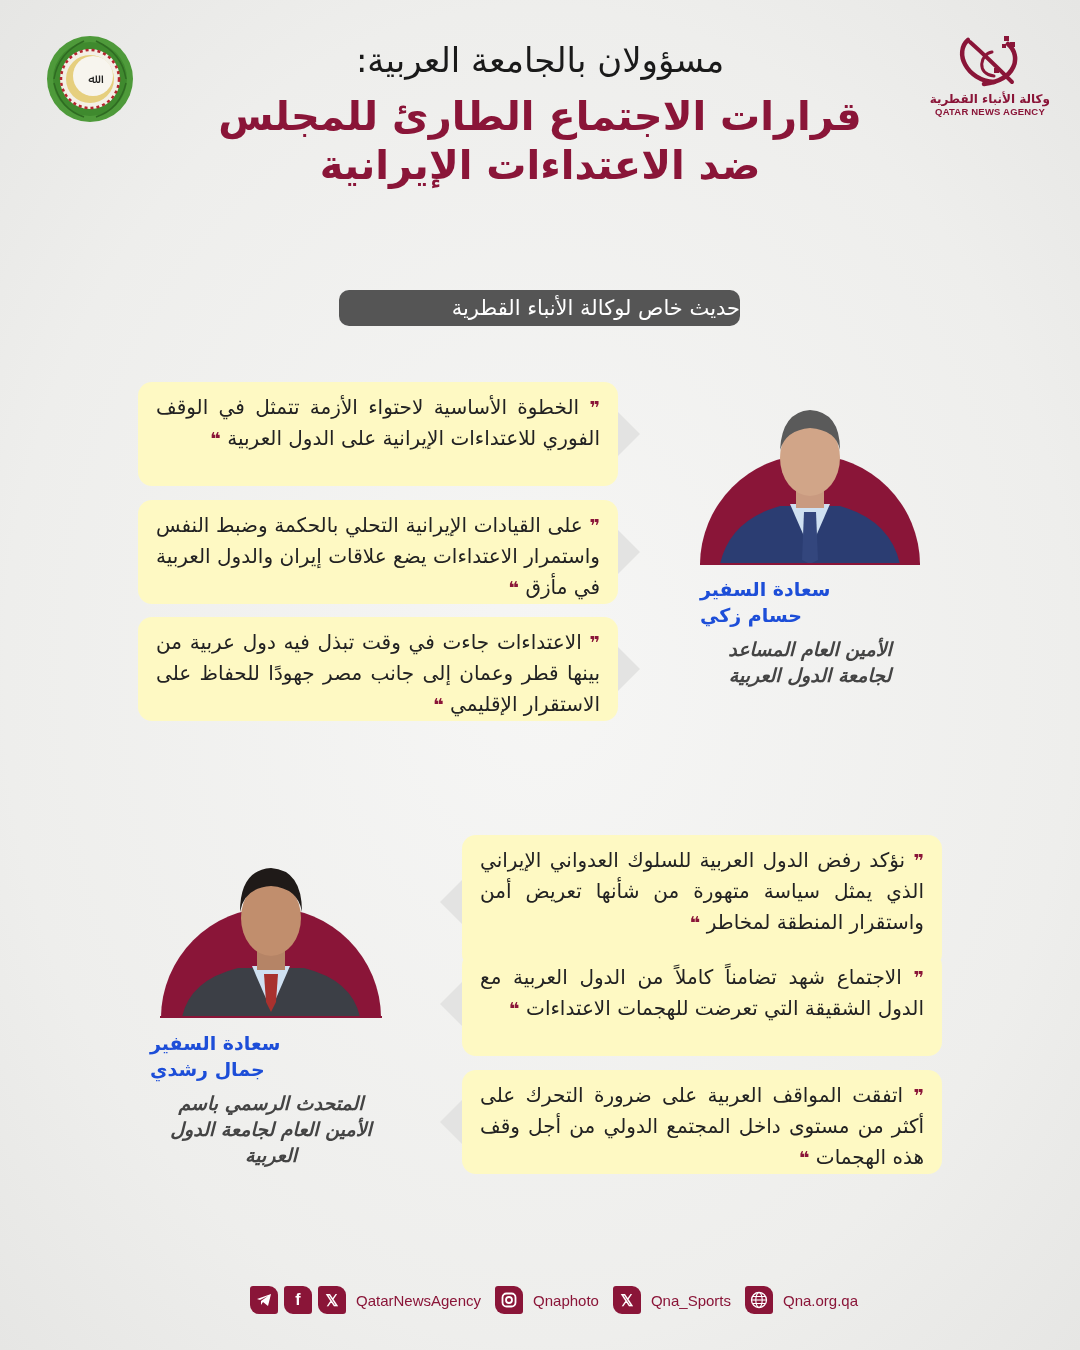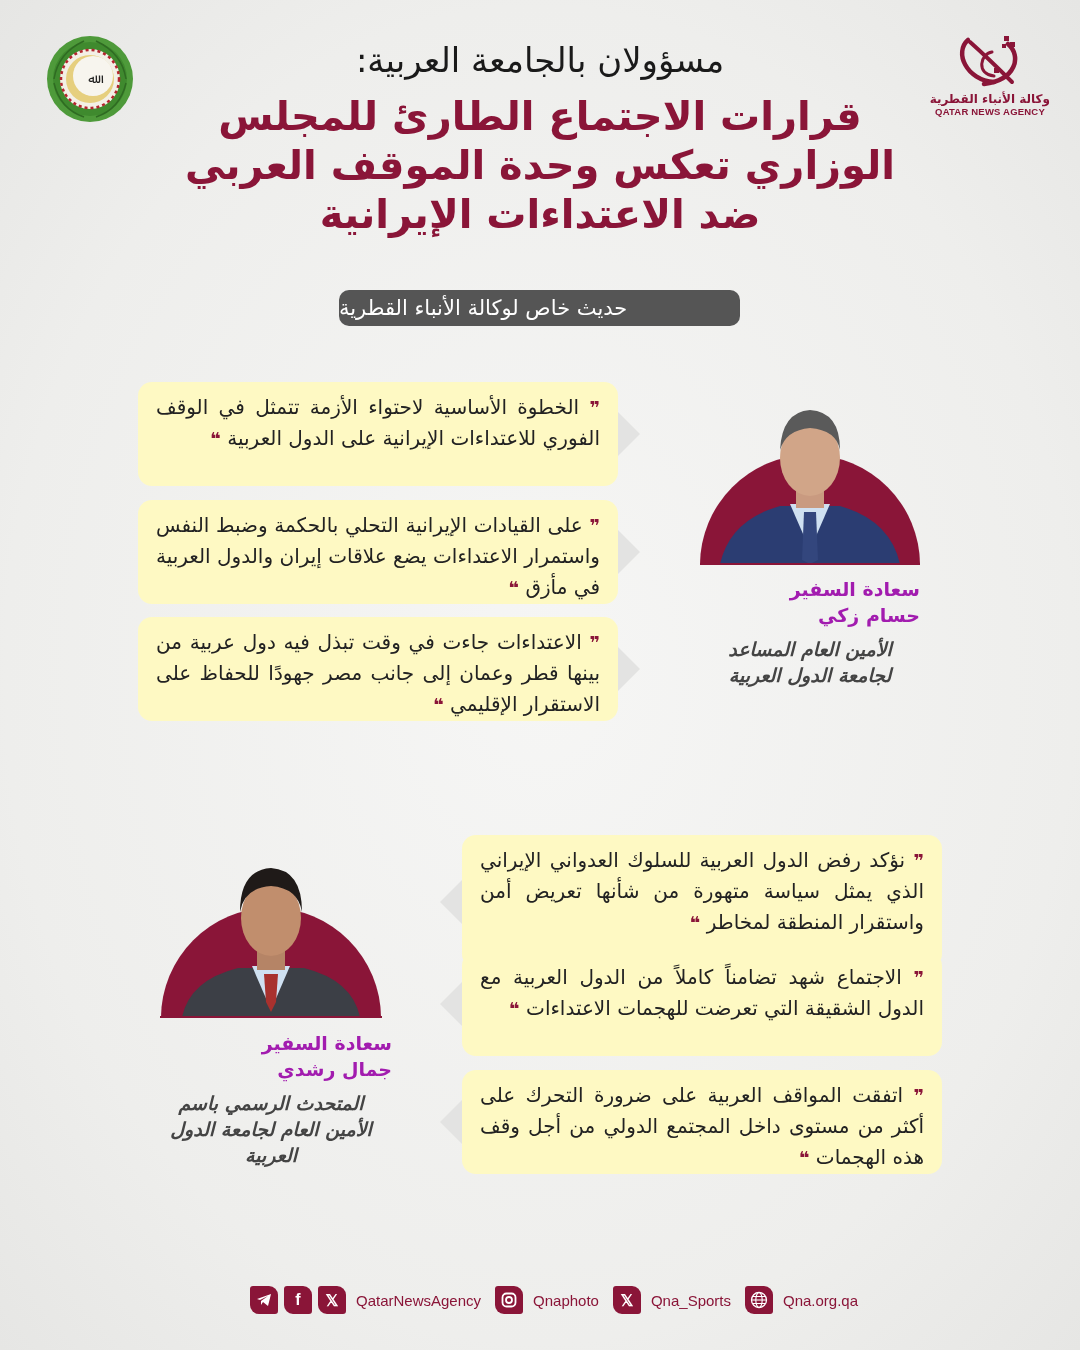--- a/index.html
+++ b/index.html
@@ -26,21 +26,21 @@
     left: 200px; top: 40px; width: 680px; text-align: center;
     font-size: 34px; color: #1a1a1a; line-height: 1.2;
   }
   .headline {
     left: 180px; top: 92px; width: 720px; text-align: center;
     font-size: 40px; font-weight: bold; color: #8a1538; line-height: 1.22;
   }
   .pill {
     left: 339px; top: 290px; width: 401px; height: 36px;
     background: #555; border-radius: 10px;
-    color: #fff; font-size: 21px; text-align: left; line-height: 36px;
+    color: #fff; font-size: 21px; text-align: right; line-height: 36px;
   }
 
   
   .bubble {
     position: absolute;
     background: #fef9c3;
     border-radius: 14px;
     padding: 10px 18px 8px 18px;
     color: #222;
     font-size: 20px;
@@ -58,21 +58,21 @@
   .bubble.left-tail::before {
     content: ""; position: absolute; left: -22px; top: 50%;
     transform: translateY(-50%);
     border-top: 22px solid transparent; border-bottom: 22px solid transparent;
     border-right: 22px solid #e3e3e2;
   }
   .q { color: #8a1538; font-weight: bold; font-size: 18px; }
 
   
   .person-photo { overflow: hidden; }
-  .person-name-title { text-align: right; color: #a21caf; font-size: 19px; font-weight: bold; line-height: 26px; }
+  .person-name-title { text-align: left; color: #1d4ed8; font-size: 19px; font-weight: bold; line-height: 26px; }
   .person-role { text-align: center; color: #444; font-size: 19px; font-weight: bold; line-height: 26px; font-style: italic; }
   .baseline { height: 2px; background: #8a1538; }
 
   
   .footer { left: 250px; top: 1283px; height: 34px; display: flex; align-items: center; direction: ltr; gap: 6px; }
   .ficon {
     width: 28px; height: 28px; background: #8a1538;
     border-radius: 3px 9px 3px 9px;
     display: flex; align-items: center; justify-content: center;
     color: #fff; font-size: 16px; font-weight: bold; font-family: "Liberation Sans", sans-serif;
@@ -111,21 +111,20 @@
     <circle cx="46" cy="46" r="29" fill="none" stroke="#b3262e" stroke-width="2.5" stroke-dasharray="3 3"></circle>
     <circle cx="46" cy="46" r="24" fill="#e6cf7e"></circle>
     <circle cx="49" cy="43" r="20" fill="#f7f5ee"></circle>
     <text x="48" y="50" font-size="13" text-anchor="middle" fill="#222" font-family="DejaVu Sans, sans-serif">ﷲ</text>
   </svg>
 </div>
 
 <div class="abs kicker">مسؤولان بالجامعة العربية:</div>
 <div class="abs headline">
   <div>قرارات الاجتماع الطارئ للمجلس</div>
-  <div>الوزاري تعكس وحدة الموقف العربي</div>
   <div>ضد الاعتداءات الإيرانية</div>
 </div>
 <div class="abs pill">حديث خاص لوكالة الأنباء القطرية</div>
 
 <div class="bubble right-tail" style="left:138px; top:382px; width:480px; height:104px;">
   <span class="q">❞</span>
   <span>الخطوة الأساسية لاحتواء الأزمة تتمثل في الوقف الفوري للاعتداءات الإيرانية على الدول العربية</span>
   <span class="q">❝</span>
 </div>
 <div class="bubble right-tail" style="left:138px; top:500px; width:480px; height:104px;">

